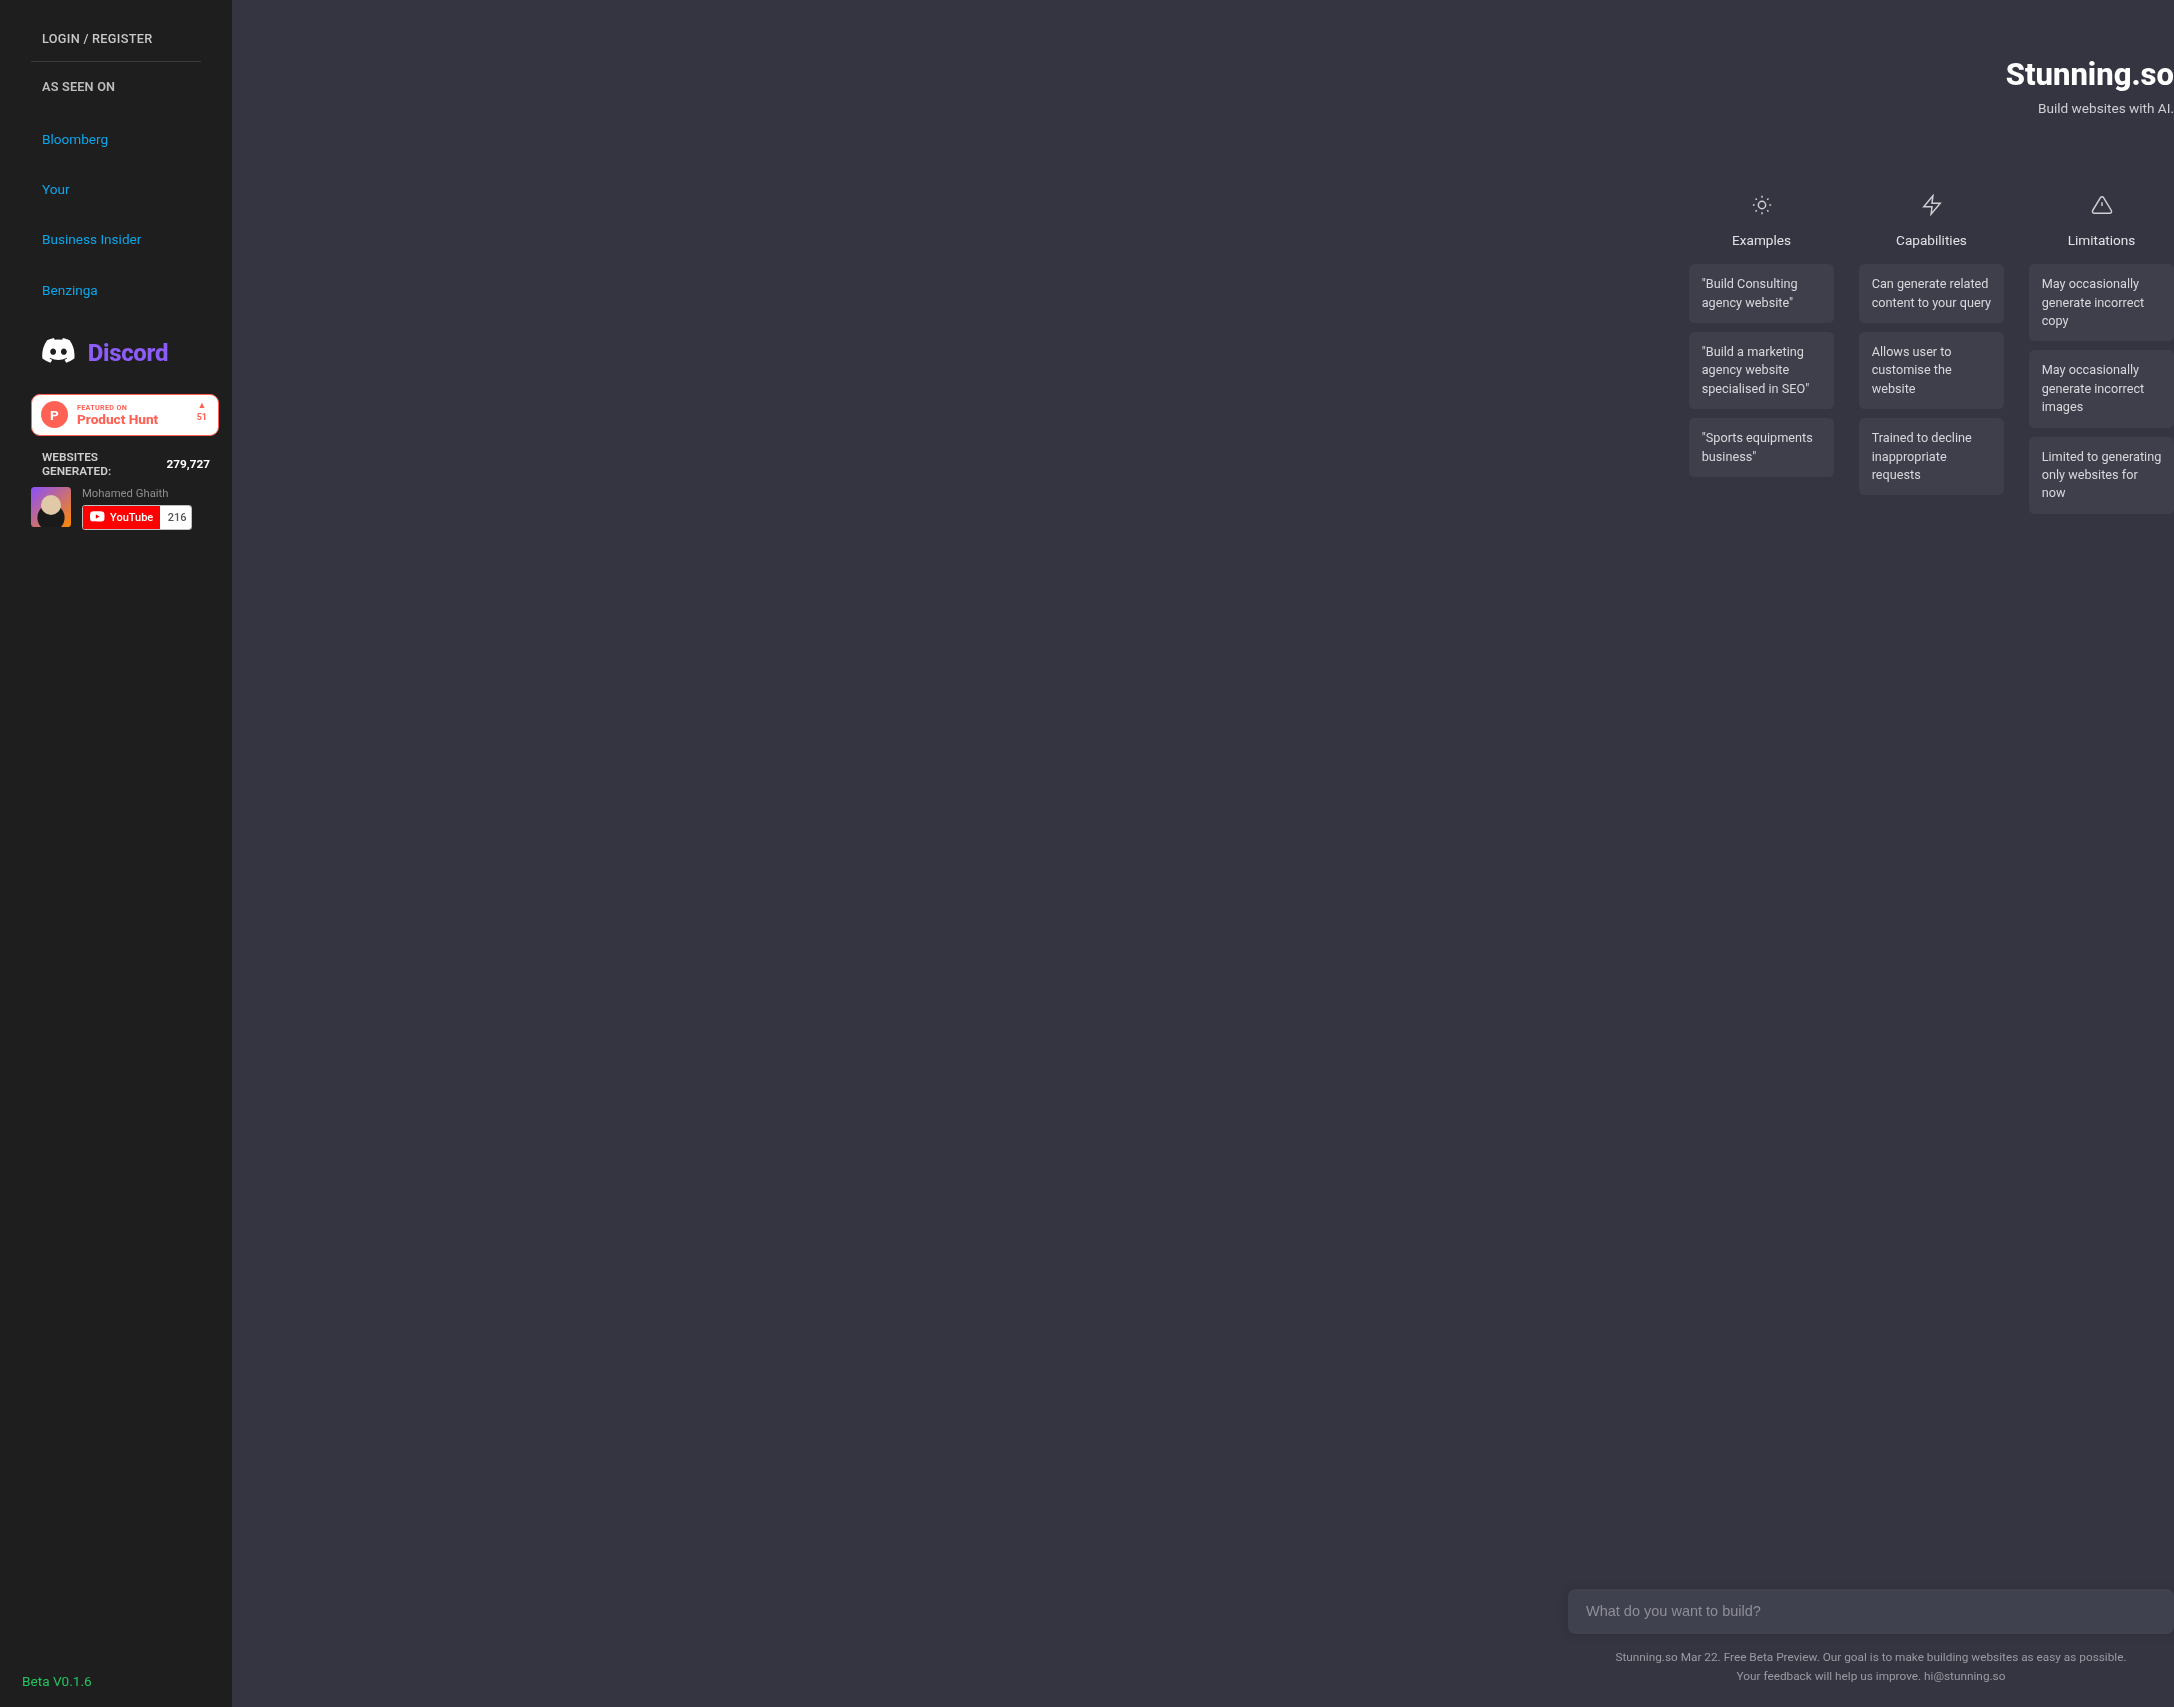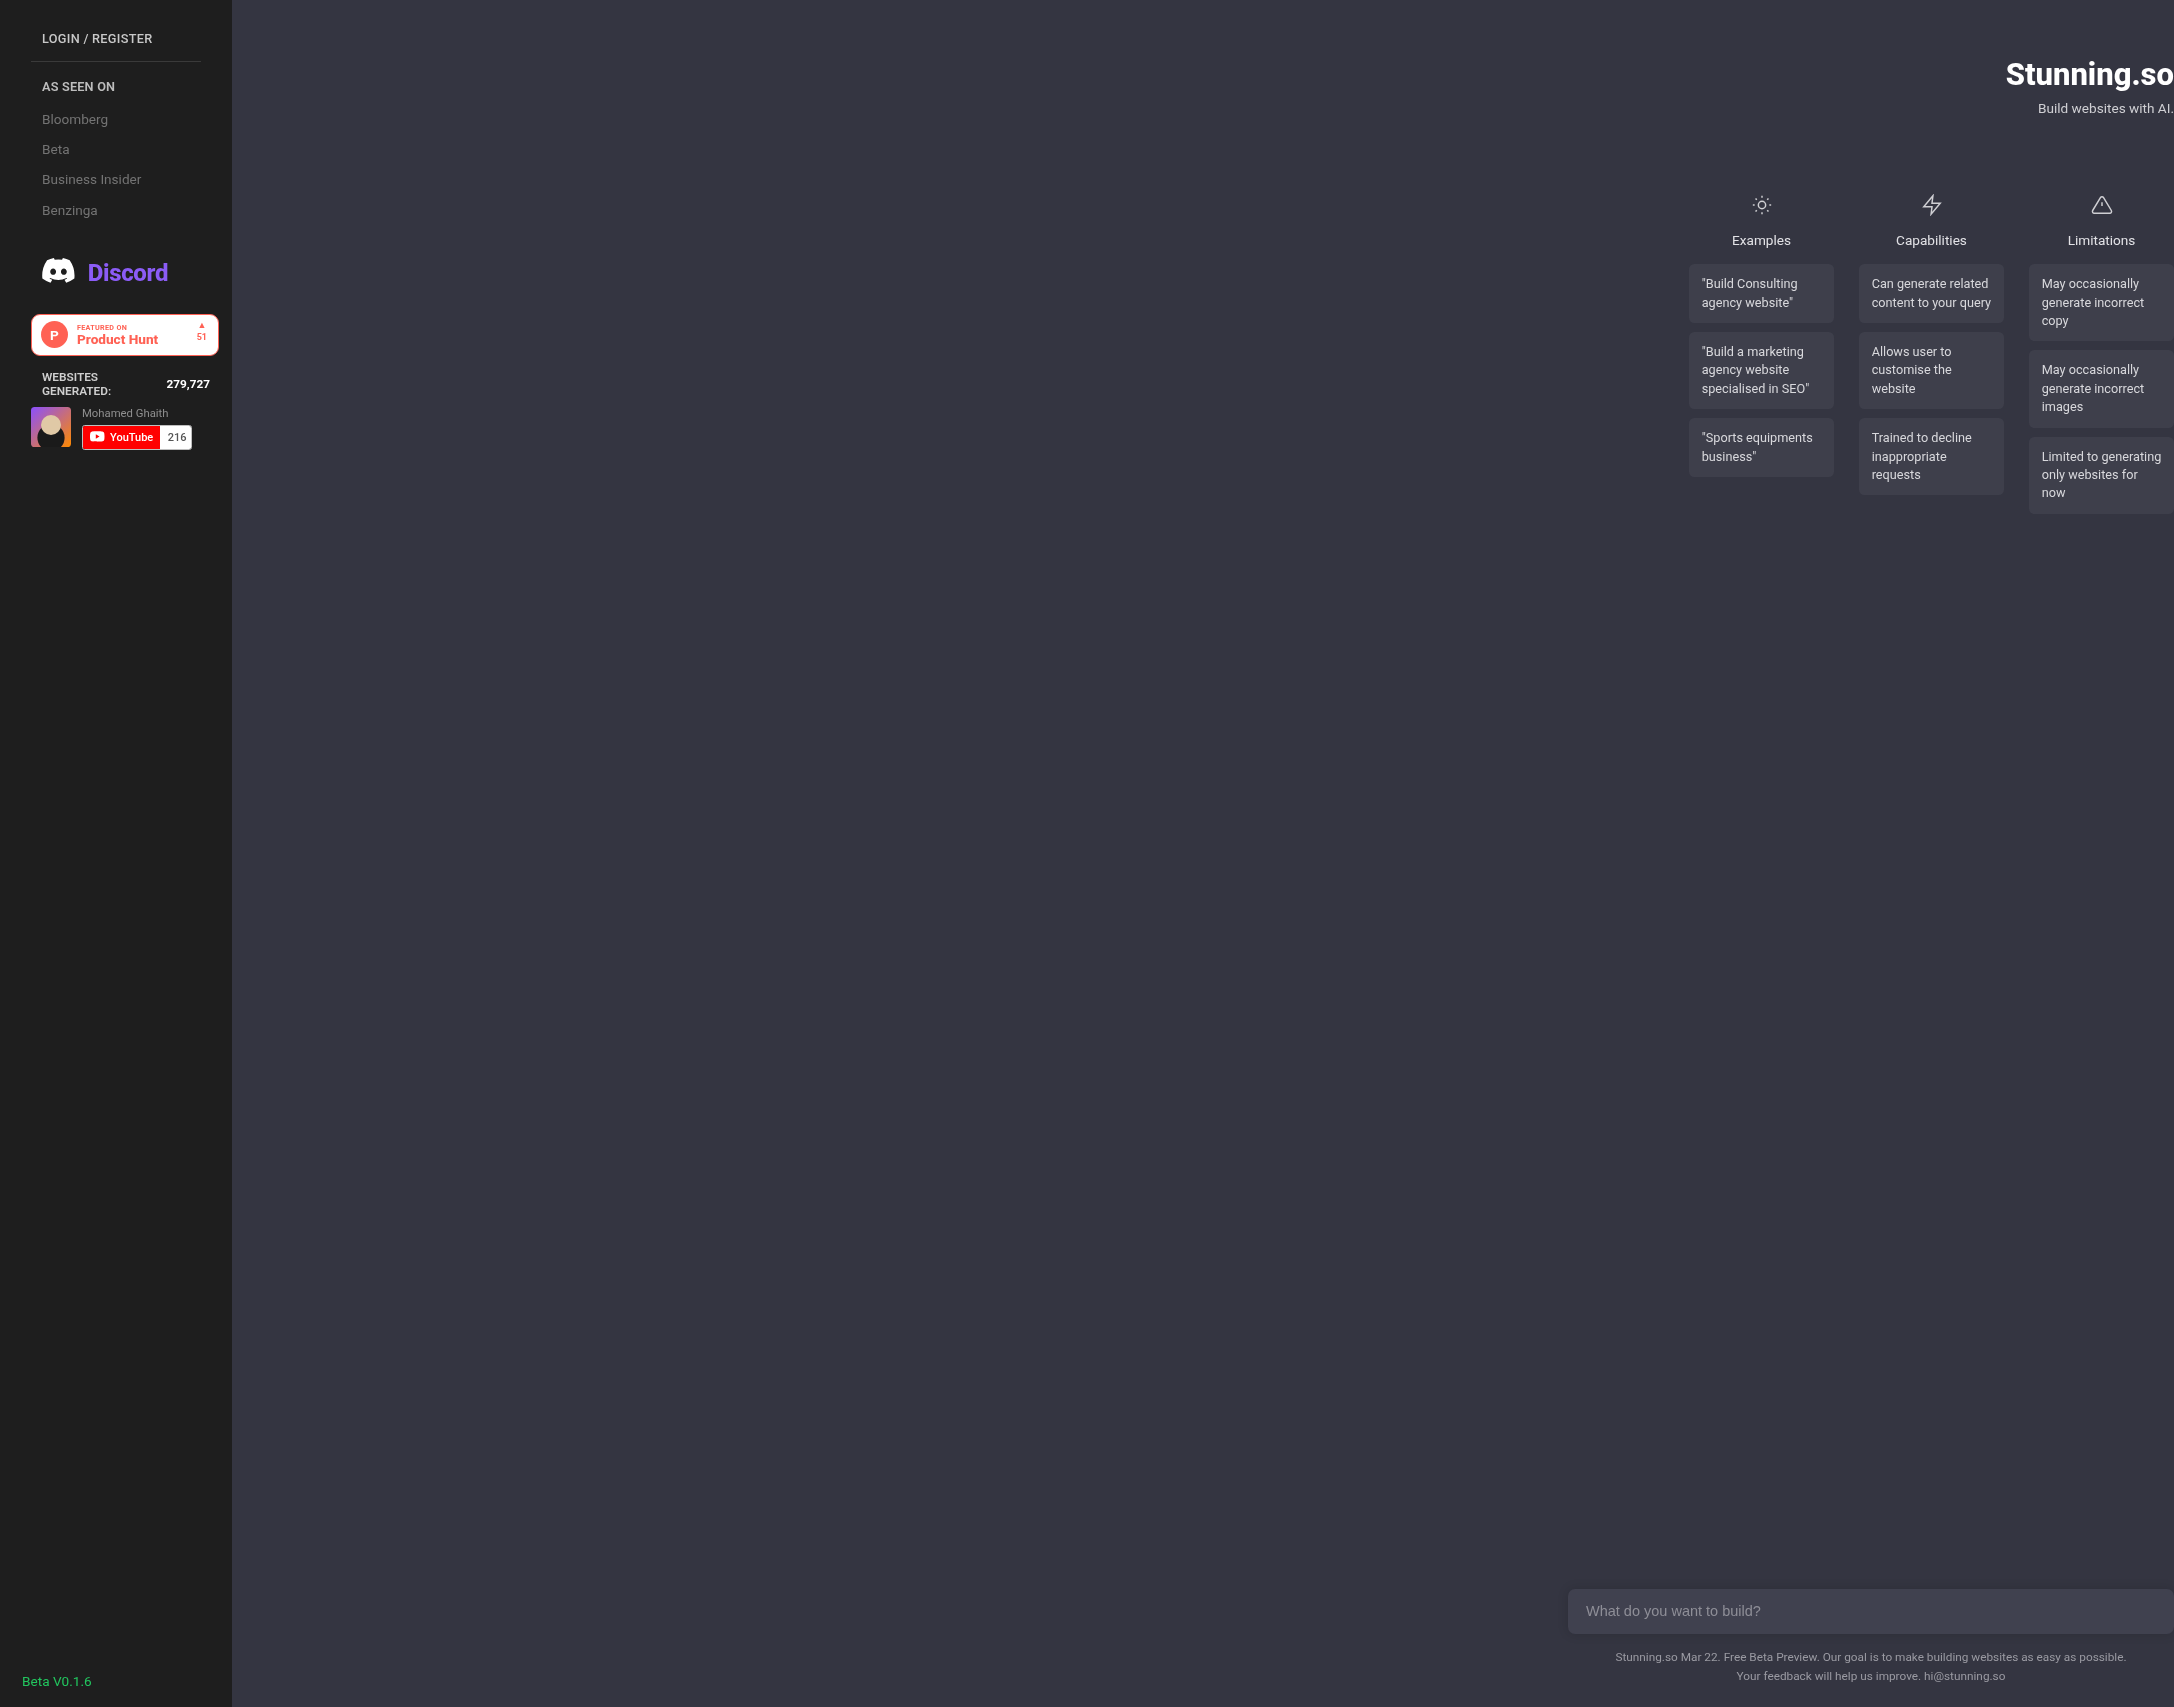--- a/index.html
+++ b/index.html
@@ -36,24 +36,25 @@
   }
   .as-seen {
     color: #bdbdbd;
     font-size: 12.7px;
     font-weight: 600;
     letter-spacing: 0.2px;
     padding: 0 20px 9px 20px;
   }
   .press-list { list-style: none; padding: 0 20px; }
   .press-list li {
-    color: #737373;
+    color: #0ea5e9;
     font-size: 13.6px;
     padding: 7.2px 0;
     cursor: pointer;
+    margin-top: 20px;
   }
 
   
   .discord {
     margin: 33px 0 0 20px;
     display: flex;
     align-items: center;
     gap: 12.7px;
     cursor: pointer;
   }
@@ -199,21 +200,21 @@
 </head>
 <body>
 
 <aside class="sidebar">
   <div class="login">LOGIN / REGISTER</div>
   <div class="divider"></div>
 
   <div class="as-seen">AS SEEN ON</div>
   <ul class="press-list">
     <li>Bloomberg</li>
-    <li>Beta</li>
+    <li>Your</li>
     <li>Business Insider</li>
     <li>Benzinga</li>
   </ul>
 
   <div class="discord">
     <span>
       <svg viewBox="0 0 71 55">
           <path d="M60.1 4.9A58.5 58.5 0 0 0 45.3 0a39 39 0 0 0-1.9 3.9 54.3 54.3 0 0 0-16.3 0A39 39 0 0 0 25.2 0 58.7 58.7 0 0 0 10.4 4.9 60 60 0 0 0 0 45.1a58.9 58.9 0 0 0 17.9 9.1 43 43 0 0 0 3.8-6.2 37.9 37.9 0 0 1-6-2.9c.5-.4 1-.8 1.5-1.1a42 42 0 0 0 36 0c.5.4 1 .8 1.5 1.1a38 38 0 0 1-6 2.9 42.6 42.6 0 0 0 3.8 6.2 58.7 58.7 0 0 0 17.9-9.1 59.8 59.8 0 0 0-10.3-40.2ZM23.7 37.1c-3.5 0-6.4-3.2-6.4-7.1s2.8-7.1 6.4-7.1 6.5 3.2 6.4 7.1c0 3.9-2.8 7.1-6.4 7.1Zm23.6 0c-3.5 0-6.4-3.2-6.4-7.1s2.8-7.1 6.4-7.1 6.5 3.2 6.4 7.1c0 3.9-2.8 7.1-6.4 7.1Z"></path>
         </svg>
     </span>

